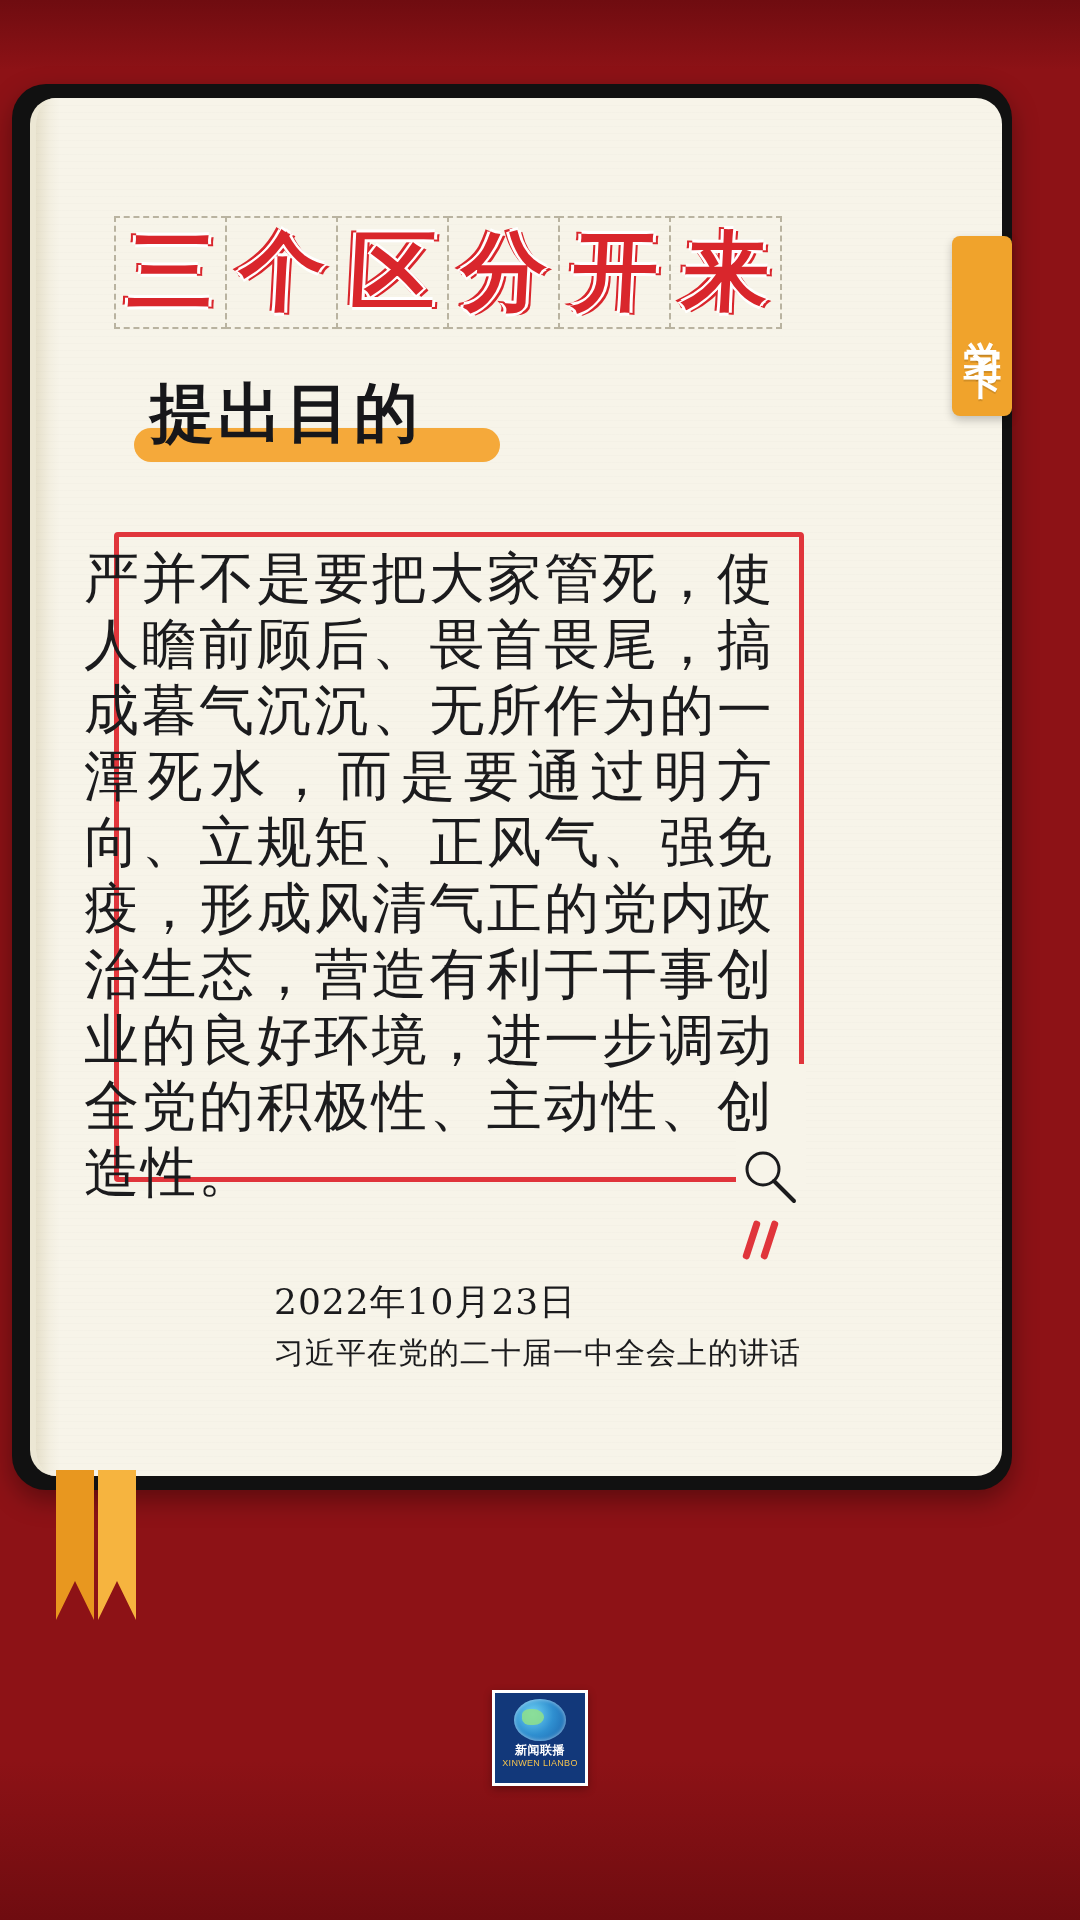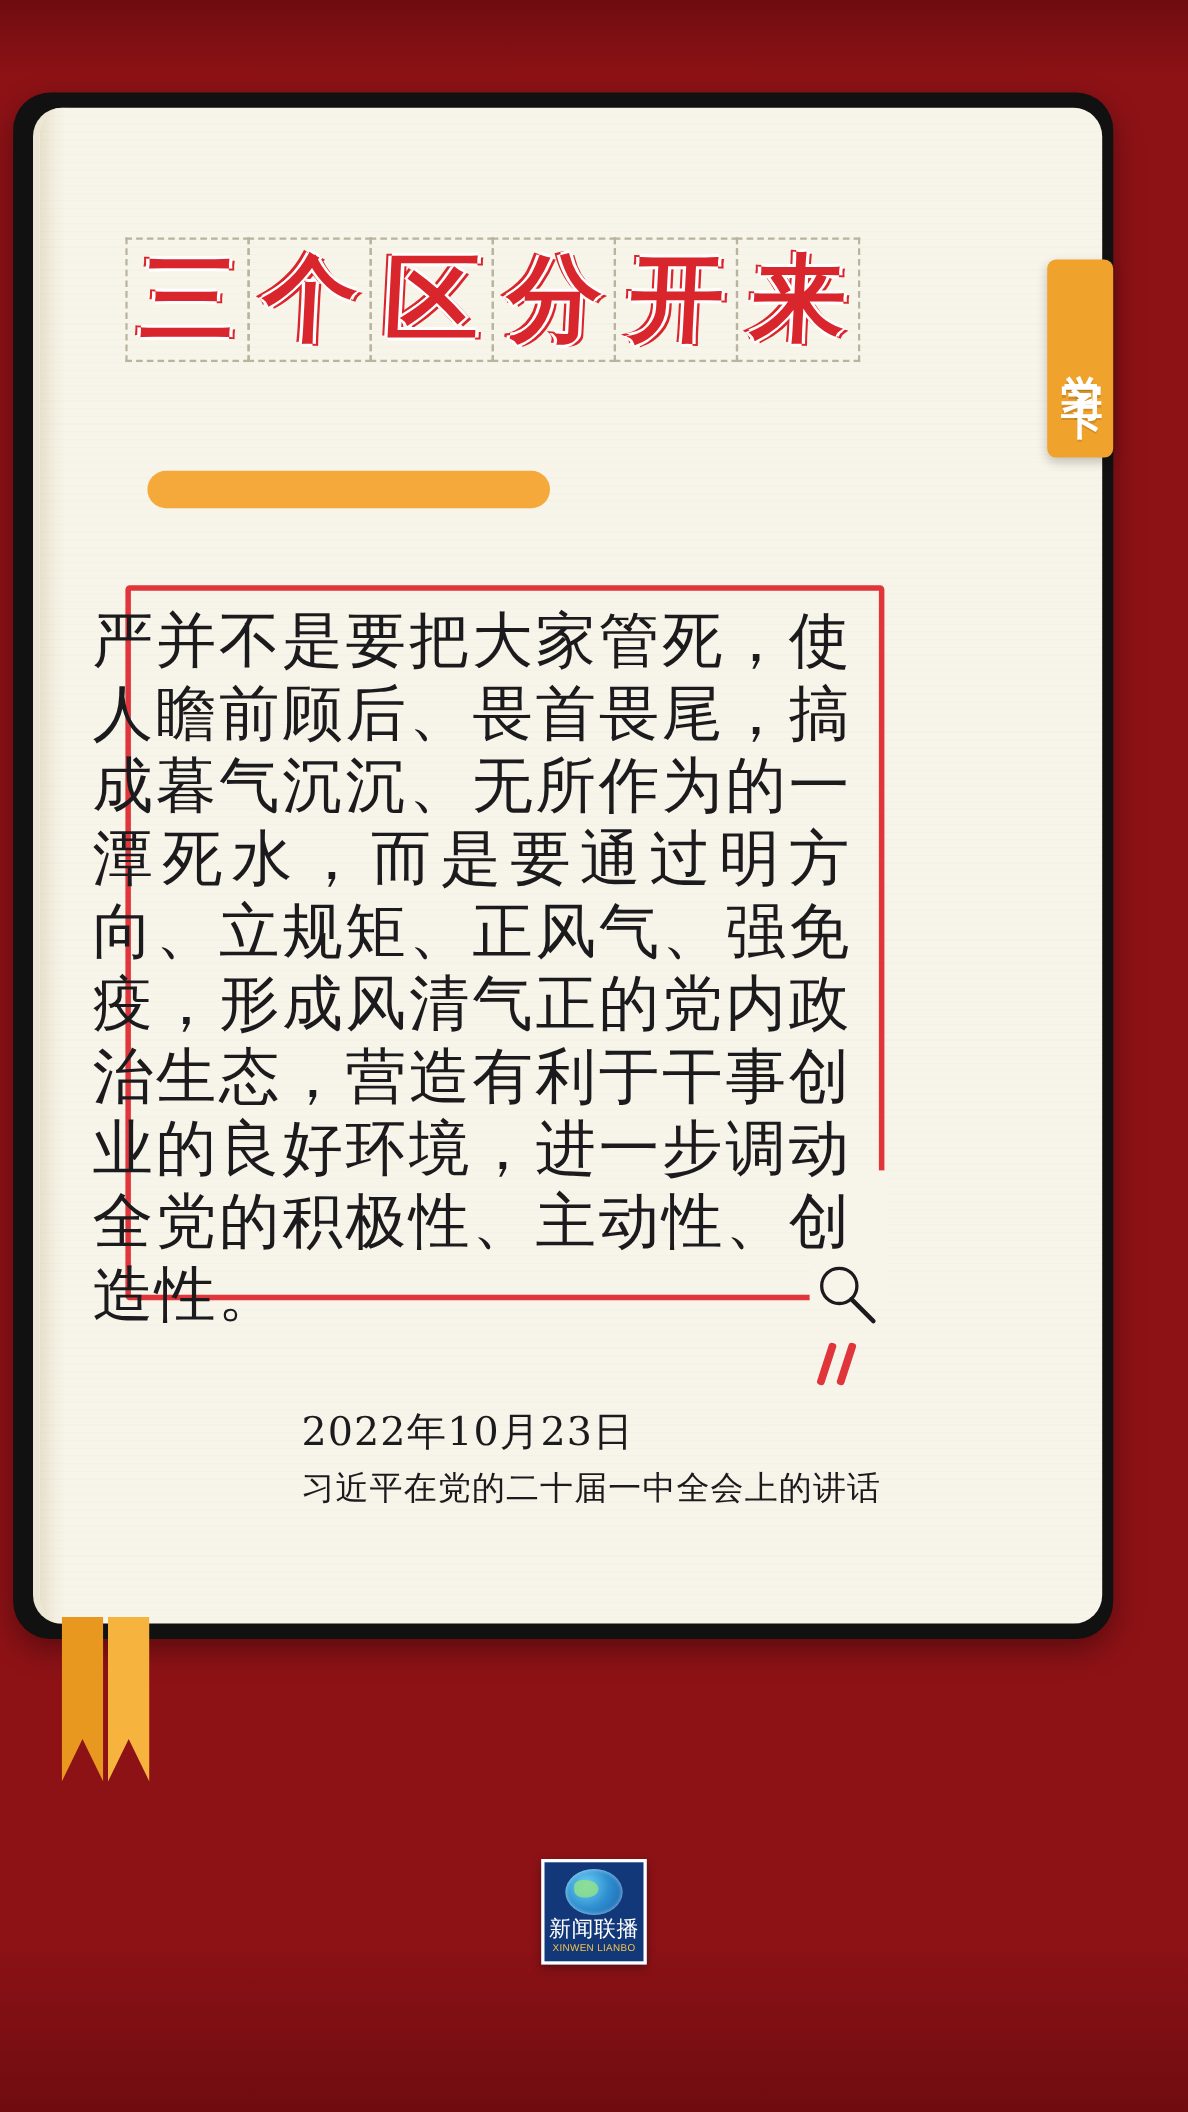--- a/index.html
+++ b/index.html
@@ -179,21 +179,21 @@
   }
   .quote-text {
     position: absolute;
     left: 48px;
     top: 452px;
     width: 690px;
     font-size: 55px;
     line-height: 66px;
     letter-spacing: 2px;
     color: #1b1b1d;
-    font-family: Liberation Serif, serif;
+    font-family: Liberation Mono, monospace;
     font-weight: 500;
     text-align: justify;
     z-index: 3;
   }
 
   
   .magnifier {
     position: absolute;
     left: 706px;
     top: 1050px;
@@ -299,22 +299,22 @@
     left: 8px;
     top: 10px;
     width: 22px;
     height: 16px;
     background: #8fe08a;
     border-radius: 40% 60% 55% 45%;
     opacity: .85;
   }
   .logo-cn {
     color: #ffffff;
-    font-size: 20px;
-    font-weight: 400;
+    font-size: 12px;
+    font-weight: 700;
     letter-spacing: 0.5px;
     margin-top: 3px;
     line-height: 1;
   }
   .logo-en {
     color: #f3c250;
     font-size: 9px;
     letter-spacing: 0.3px;
     margin-top: 3px;
     line-height: 1;
@@ -347,20 +347,21 @@
         <div class="grid-cell">
           <span>开</span>
         </div>
         <div class="grid-cell">
           <span>来</span>
         </div>
       </div>
 
       <div class="subtitle-wrap">
         <div class="subtitle-underline"></div>
+        <div class="subtitle-text">提出目的</div>
       </div>
 
       <div class="quote-box"></div>
       <div class="quote-text">严并不是要把大家管死，使人瞻前顾后、畏首畏尾，搞成暮气沉沉、无所作为的一潭死水，而是要通过明方向、立规矩、正风气、强免疫，形成风清气正的党内政治生态，营造有利于干事创业的良好环境，进一步调动全党的积极性、主动性、创造性。</div>
 
       <svg class="magnifier" viewBox="0 0 56 56">
         <circle cx="21" cy="21" r="16" fill="none" stroke="#1b1b1d" stroke-width="3"></circle>
         <line x1="32" y1="33" x2="52" y2="53" stroke="#1b1b1d" stroke-width="4" stroke-linecap="round"></line>
       </svg>
 

